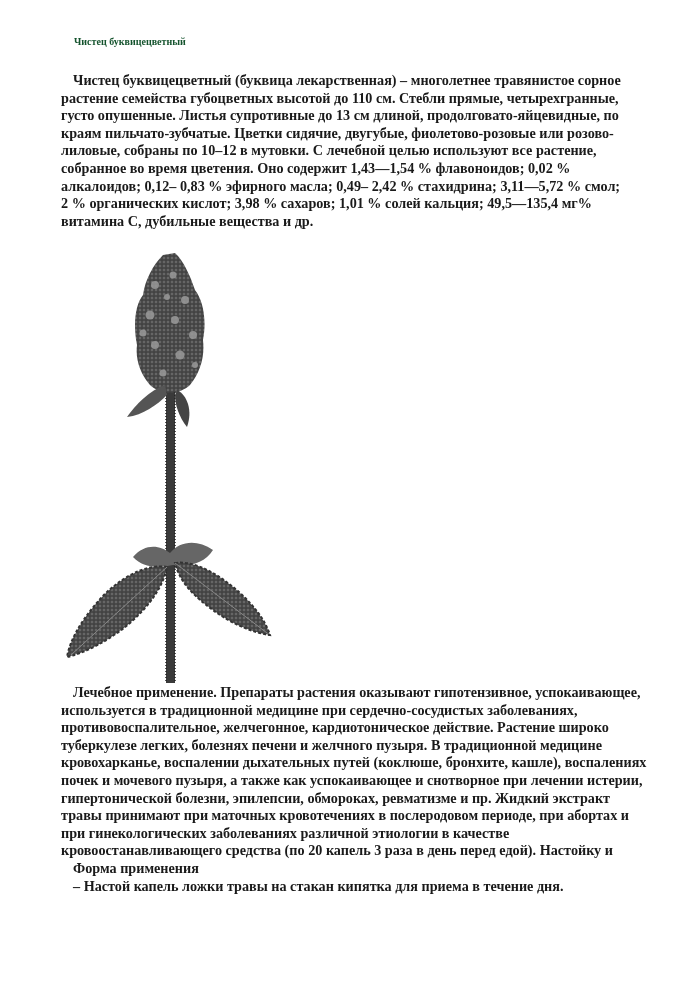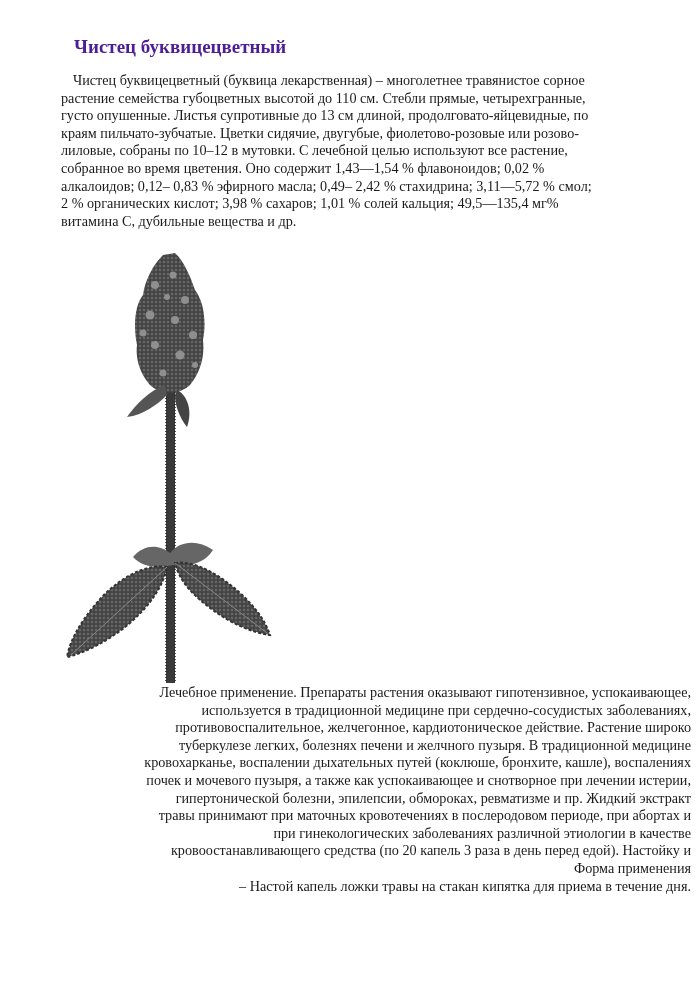--- a/index.html
+++ b/index.html
@@ -4,27 +4,27 @@
 <style>
   html, body { margin: 0; padding: 0; background: #ffffff; }
   body {
     width: 700px; height: 987px; position: relative; overflow: hidden;
     font-family: "Liberation Serif", "DejaVu Serif", serif;
     color: #1a1a1a;
   }
   .page { position: absolute; left: 0; top: 0; width: 700px; height: 987px; }
   .heading {
     position: absolute; left: 74px; top: 36px;
-    font-size: 19px; font-weight: bold; color: #4c1d95;
+    font-size: 10px; font-weight: bold; color: #14532d;
   }
   .block { position: absolute; left: 61px; width: 630px; font-size: 14.2px; line-height: 17.6px; }
-  .block .line { white-space: nowrap; display: block; }
+  .block .line { white-space: nowrap; display: block; font-weight: bold; }
   .block .indent { padding-left: 12px; }
   #para1 { top: 72px; }
-  #para2 { top: 684px; text-align: right; }
+  #para2 { top: 684px; }
   .illustration { position: absolute; left: 55px; top: 245px; width: 240px; height: 440px; }
 </style>
 </head>
 <body>
 
 <div class="page">
 
   <div class="heading">Чистец буквицецветный</div>
 
   <div class="block" id="para1">

